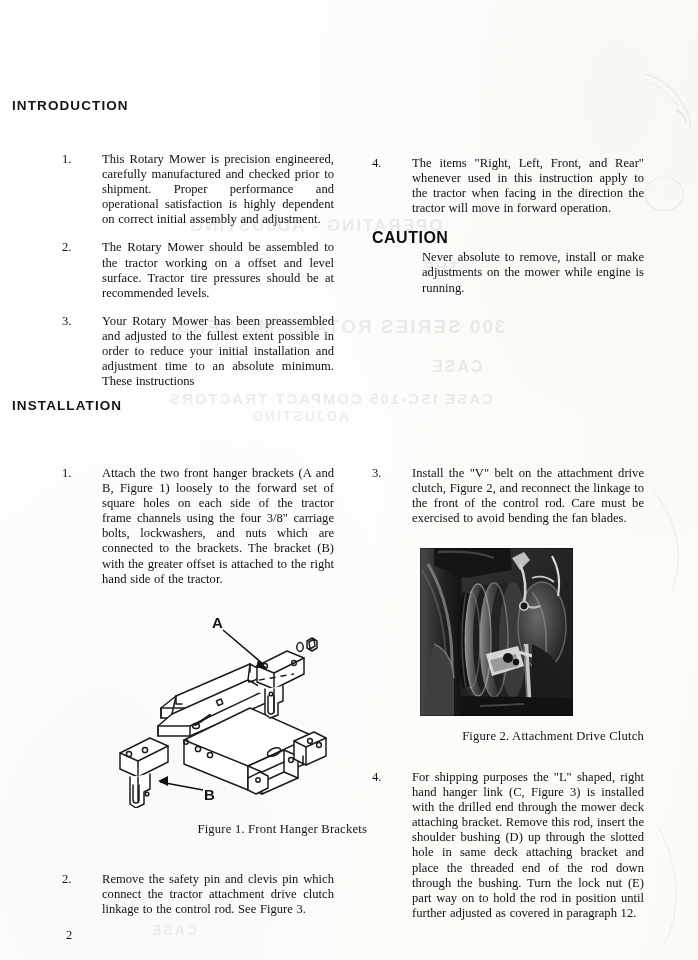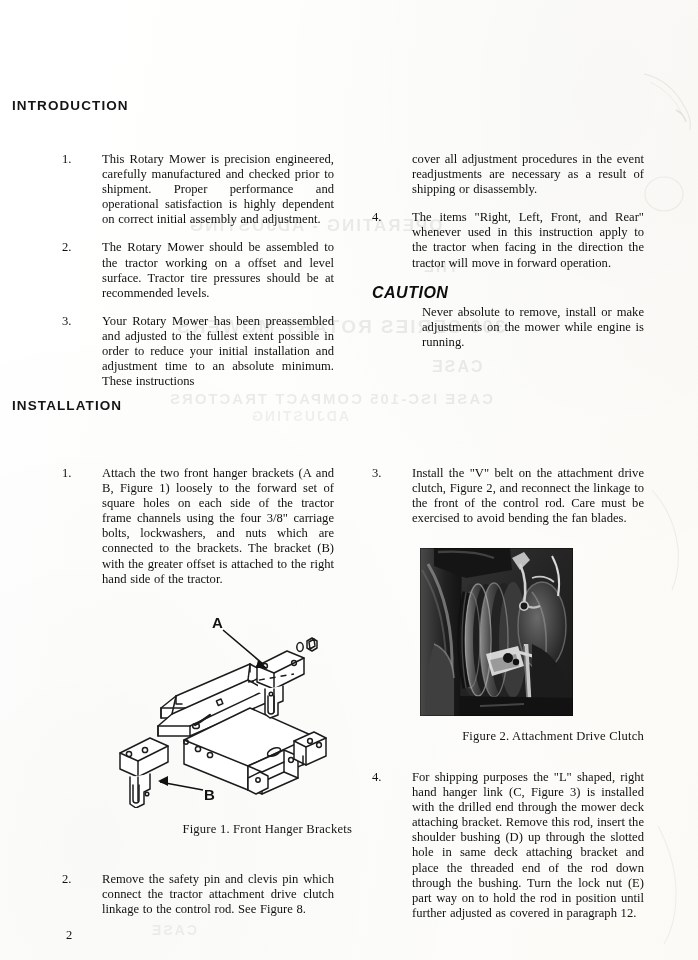--- a/index.html
+++ b/index.html
@@ -70,21 +70,20 @@
     flex:1 1 auto;
     text-align:justify;
     text-align-last:left;
     word-spacing:0.5px;
     margin-left:20px;
   }
 
   
   .caution-word{
     font-family:"Liberation Sans", sans-serif;
-    font-style:italic;
     font-weight:bold;
     font-size:16px;
     letter-spacing:0.5px;
     color:#0e0e0e;
   }
   .caution-text{
     margin-left:50px;
     font-size:12.6px;
     line-height:15.1px;
     text-align:justify;
@@ -158,24 +157,20 @@
       <span class="num">2.</span>
       <span class="body">The Rotary Mower should be assembled to the tractor working on a offset and level surface.  Tractor tire pressures should be at recommended levels.</span>
     </div>
     <div class="item">
       <span class="num">3.</span>
       <span class="body">Your Rotary Mower has been preassembled and adjusted to the fullest extent possible in order to reduce your initial installation and adjustment time to an absolute minimum.  These instructions</span>
     </div>
   </div>
 
   <div class="col right" style="top:152px;">
-    <div class="item">
-      <span class="num"></span>
-      <span class="body">cover all adjustment procedures in the event readjustments are necessary as a result of shipping or disassembly.</span>
-    </div>
     <div class="item" style="margin-top:4px;">
       <span class="num">4.</span>
       <span class="body">The items "Right, Left, Front, and Rear" whenever used in this instruction apply to the tractor when facing in the direction the tractor will move in forward operation.</span>
     </div>
 
     <div style="margin-top:10px;">
       <div class="caution-word">CAUTION</div>
       <div class="caution-text">Never absolute to remove, install or make adjustments on the mower while engine is running.</div>
     </div>
   </div>
@@ -278,26 +273,26 @@
       <text x="114" y="20" font-family="Liberation Sans, sans-serif" font-size="15" font-weight="bold" fill="#111">A</text>
 
       <g stroke="#111" stroke-width="1.6" fill="none">
         <path d="M105 182 L62 174"></path>
       </g>
       <path d="M70 168 L60 173 L70 178 Z" fill="#111"></path>
       <text x="106" y="192" font-family="Liberation Sans, sans-serif" font-size="15" font-weight="bold" fill="#111">B</text>
     </svg>
   </div>
 
-  <div class="fig-cap" style="left:0;top:822px;width:352px;">Figure 1. Front Hanger Brackets</div>
+  <div class="fig-cap" style="left:0;top:822px;width:352px;padding-left:15px;">Figure 1. Front Hanger Brackets</div>
 
   <div class="col left" style="top:872px;">
     <div class="item">
       <span class="num">2.</span>
-      <span class="body">Remove the safety pin and clevis pin which connect the tractor attachment drive clutch linkage to the control rod.  See Figure 8.</span>
+      <span class="body">Remove the safety pin and clevis pin which connect the tractor attachment drive clutch linkage to the control rod.  See Figure 3.</span>
     </div>
   </div>
 
   <div class="col right" style="top:466px;">
     <div class="item">
       <span class="num">3.</span>
       <span class="body">Install the "V" belt on the attachment drive clutch, Figure 2, and reconnect the linkage to the front of the control rod. Care must be exercised to avoid bending the fan blades.</span>
     </div>
   </div>
 

